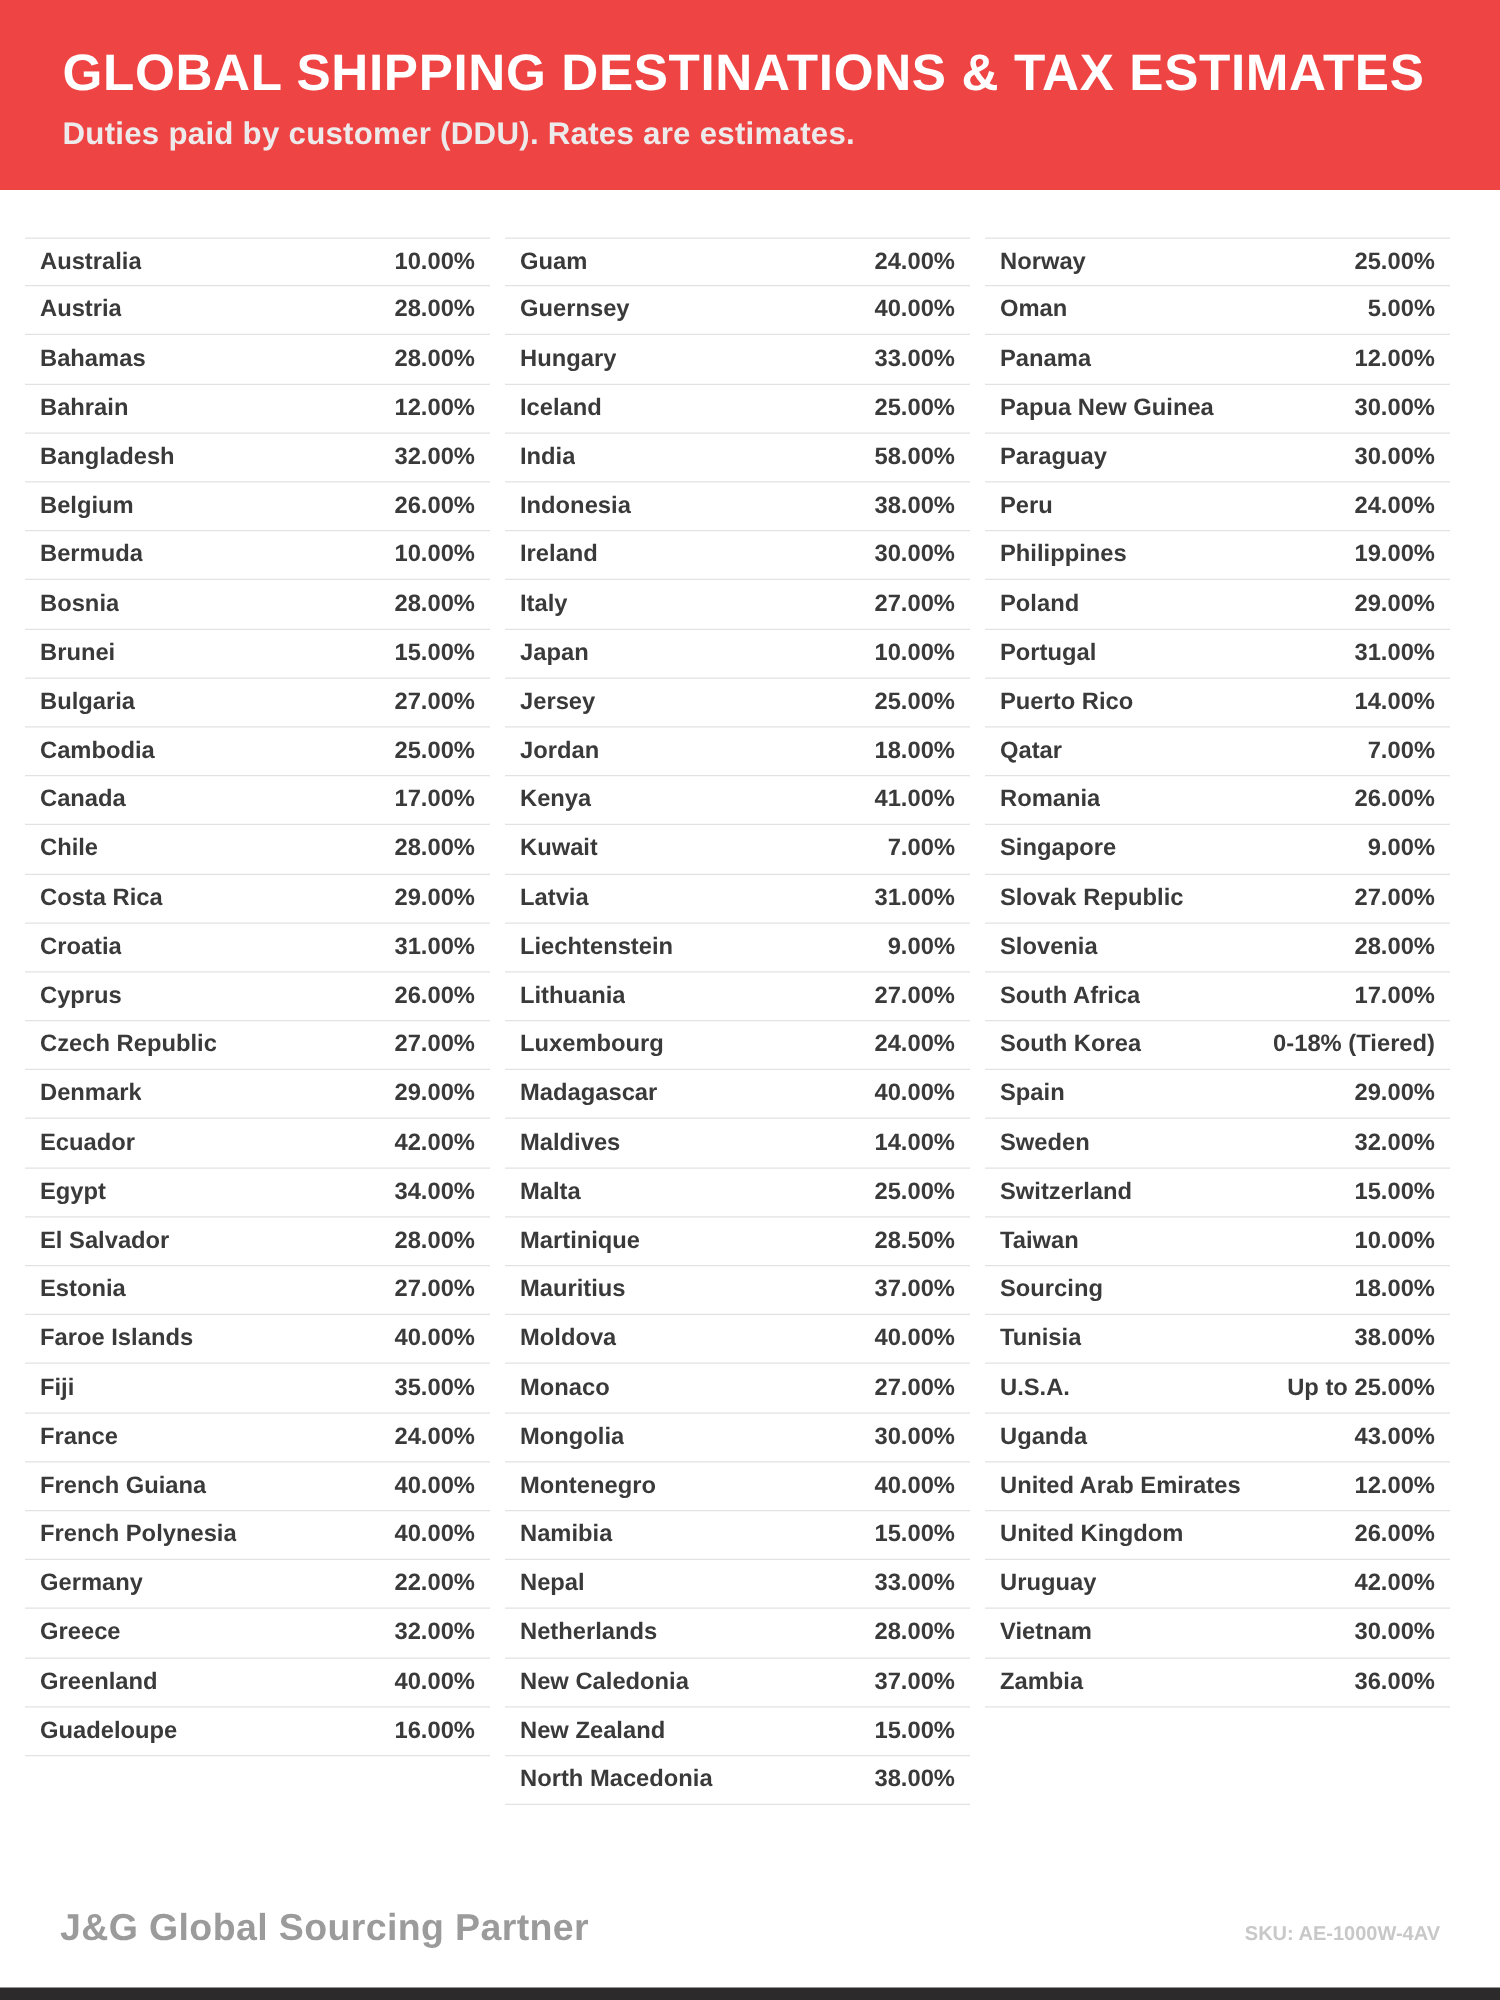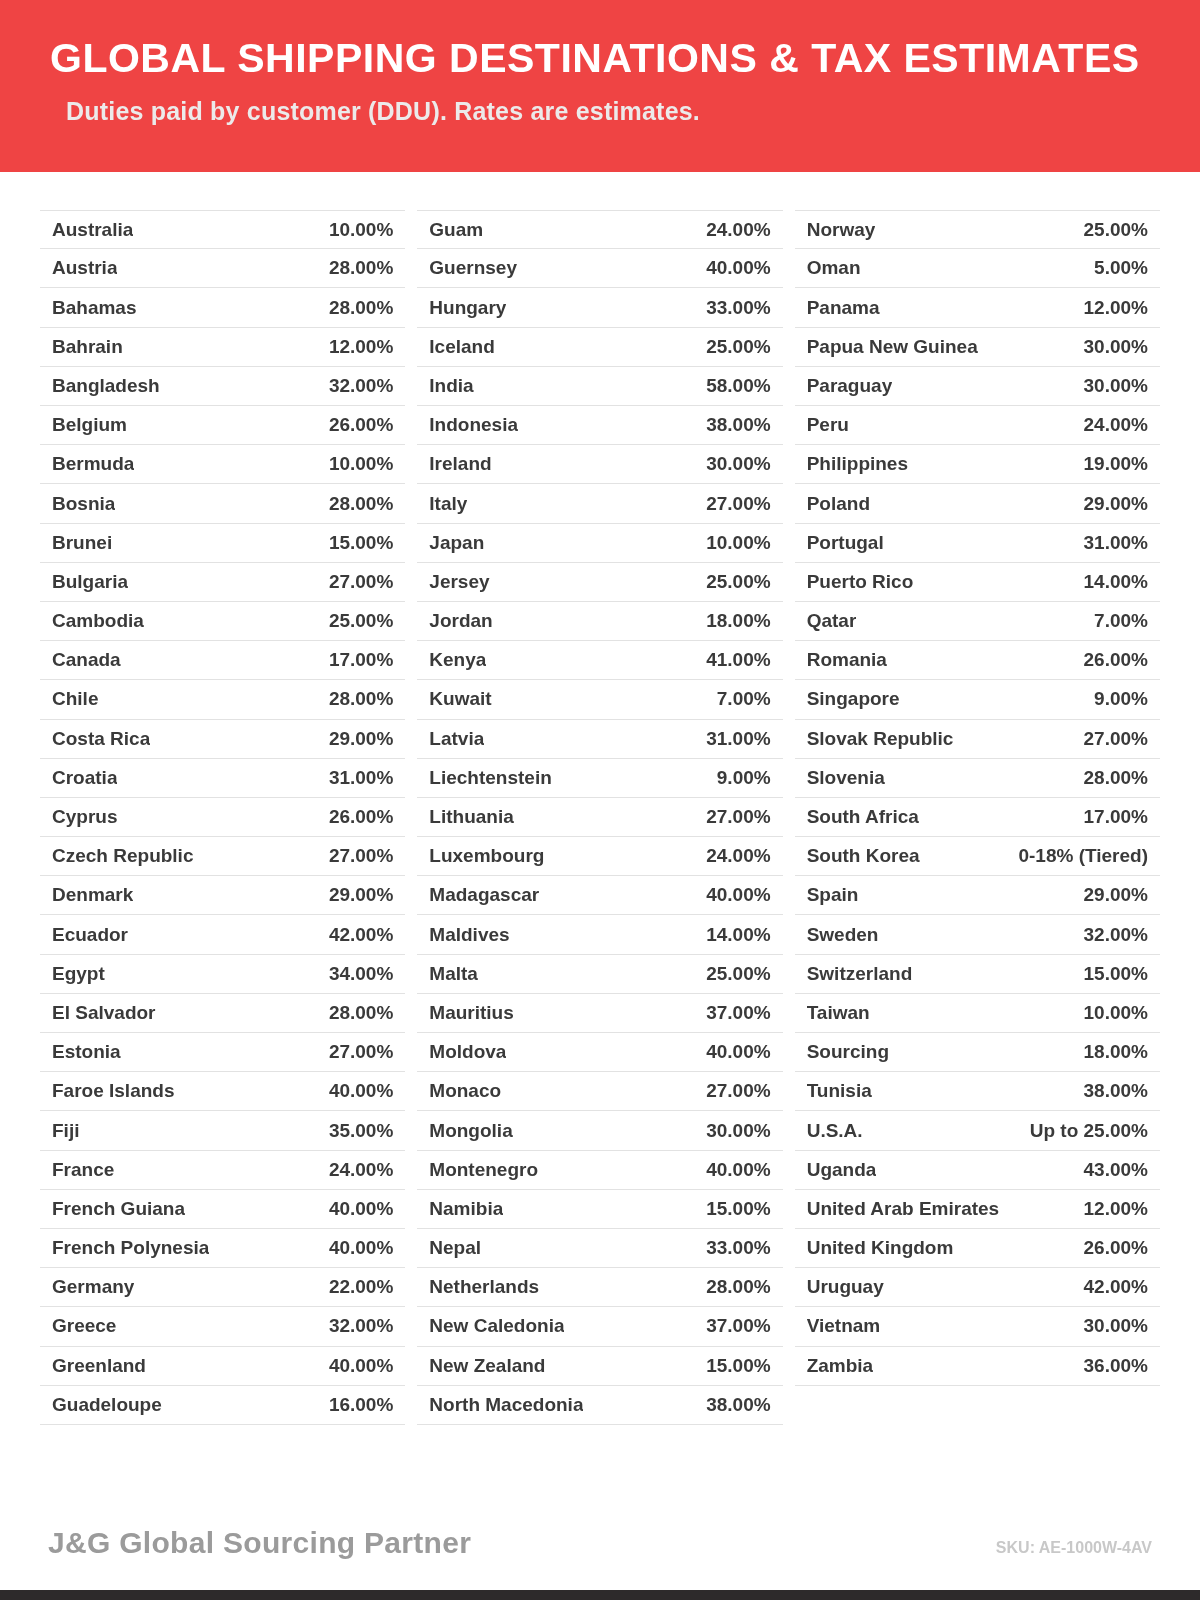--- a/index.html
+++ b/index.html
@@ -22,32 +22,32 @@
   .header h1 {
     margin: 0 0 12px 0;
     color: #ffffff;
     font-size: 41px;
     font-weight: 800;
     letter-spacing: 0.5px;
     line-height: 1.1;
     white-space: nowrap;
   }
   .header p {
-    margin: 16px;
+    margin: 0;
     color: #eceaea;
     font-size: 25px;
     font-weight: 700;
     letter-spacing: 0.2px;
   }
 
   
   .main {
     display: flex;
     gap: 12px;
-    padding: 38px 40px 0 40px;
+    padding: 38px 40px 0 20px;
   }
   .col {
     flex: 1 1 0;
     min-width: 0;
   }
   .row {
     display: flex;
     justify-content: space-between;
     align-items: center;
     height: 39.2px;
@@ -312,20 +312,24 @@
       </div>
       <div class="row">
         <span class="country">Maldives</span>
         <span class="rate">14.00%</span>
       </div>
       <div class="row">
         <span class="country">Malta</span>
         <span class="rate">25.00%</span>
       </div>
       <div class="row">
+        <span class="country">Martinique</span>
+        <span class="rate">28.50%</span>
+      </div>
+      <div class="row">
         <span class="country">Mauritius</span>
         <span class="rate">37.00%</span>
       </div>
       <div class="row">
         <span class="country">Moldova</span>
         <span class="rate">40.00%</span>
       </div>
       <div class="row">
         <span class="country">Monaco</span>
         <span class="rate">27.00%</span>

